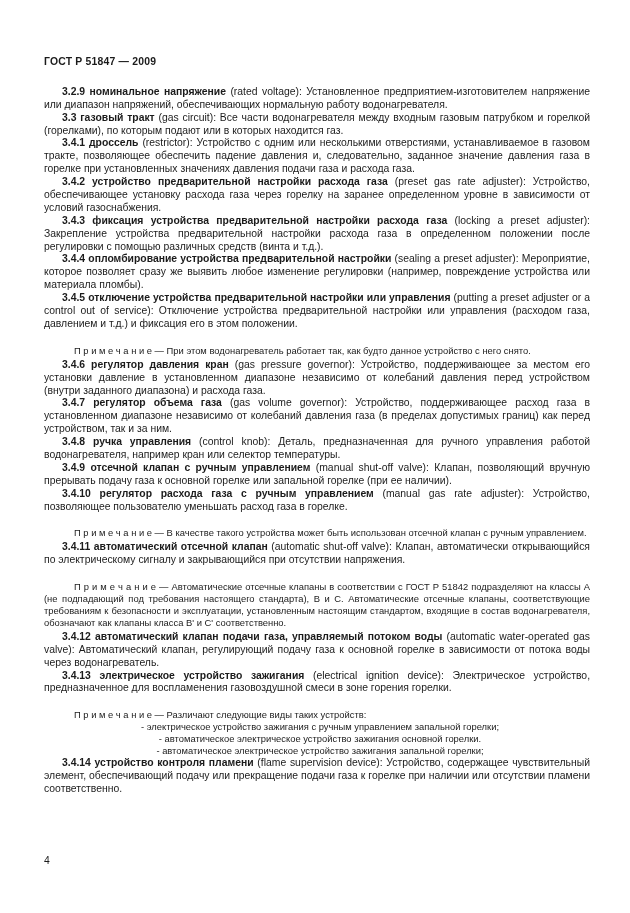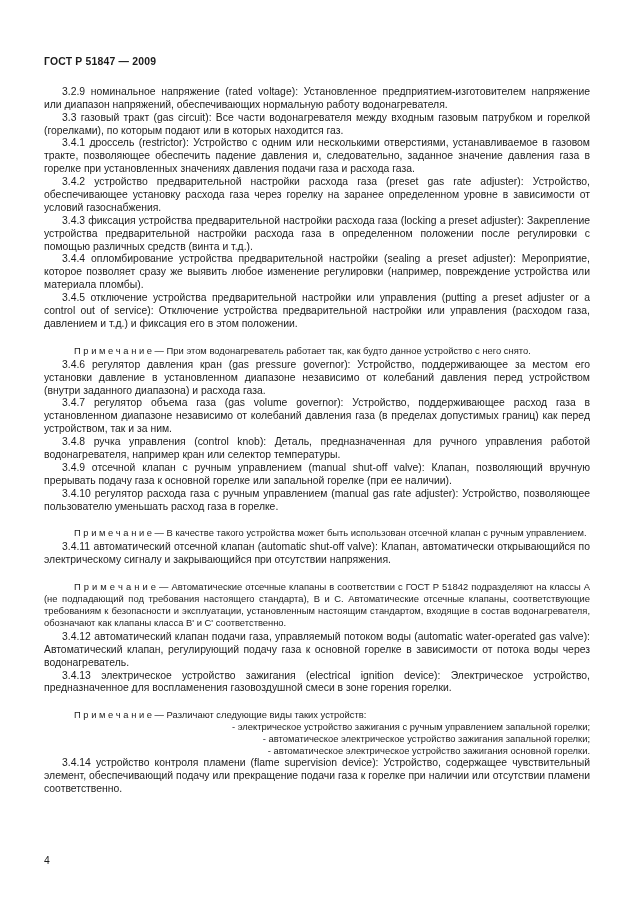--- a/index.html
+++ b/index.html
@@ -33,24 +33,24 @@
     line-height: 1.27;
     text-indent: 30px;
     margin-top: 14px;
     margin-bottom: 2px;
   }
   .body-text p.note-intro { margin-bottom: 0; }
   .body-text p.note-item {
     font-size: 9.4px;
     line-height: 1.27;
     text-indent: 6px;
-    text-align: right;
+    text-align: center;
     margin: 0;
   }
-  .term-title { font-weight: normal; }
+  .term-title { font-weight: bold; }
   .page-number {
     position: absolute;
     left: 44px;
     bottom: 45px;
     font-size: 10.4px;
   }
 </style>
 </head>
 <body>
 
@@ -137,22 +137,22 @@
       <span>(automatic water-operated gas valve): Автоматический клапан, регулирующий подачу газа к основной горелке в зависимости от потока воды через водонагреватель.</span>
     </p>
 
     <p class="entry">
       <b class="term-title">3.4.13 электрическое устройство зажигания</b>
       <span>(electrical ignition device): Электрическое устройство, предназначенное для воспламенения газовоздушной смеси в зоне горения горелки.</span>
     </p>
 
     <p class="note note-intro">П р и м е ч а н и е — Различают следующие виды таких устройств:</p>
     <p class="note-item">- электрическое устройство зажигания с ручным управлением запальной горелки;</p>
+    <p class="note-item">- автоматическое электрическое устройство зажигания основной горелки.</p>
     <p class="note-item">- автоматическое электрическое устройство зажигания запальной горелки;</p>
-    <p class="note-item">- автоматическое электрическое устройство зажигания основной горелки.</p>
 
     <p class="entry">
       <b class="term-title">3.4.14 устройство контроля пламени</b>
       <span>(flame supervision device): Устройство, содержащее чувствительный элемент, обеспечивающий подачу или прекращение подачи газа к горелке при наличии или отсутствии пламени соответственно.</span>
     </p>
 
   </div>
 
   <div class="page-number">4</div>
 

